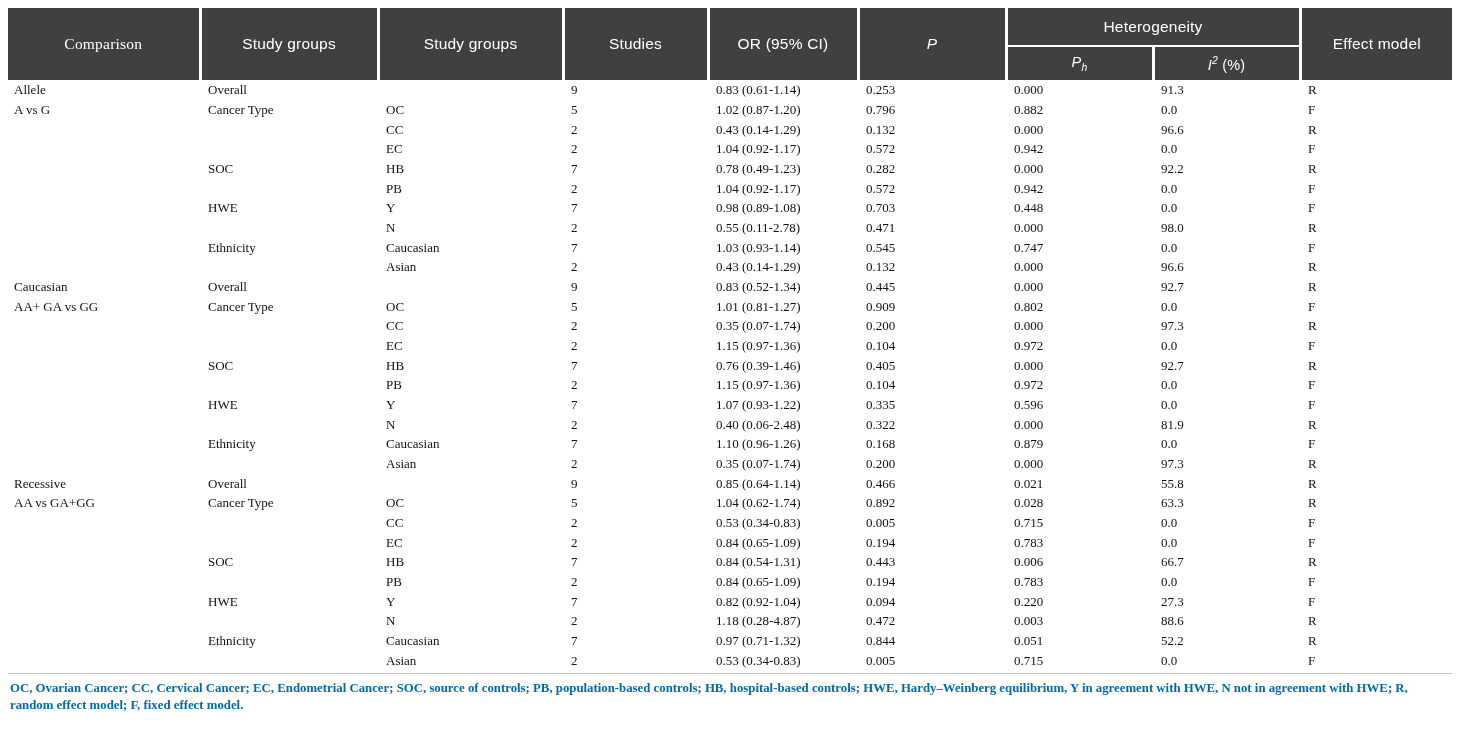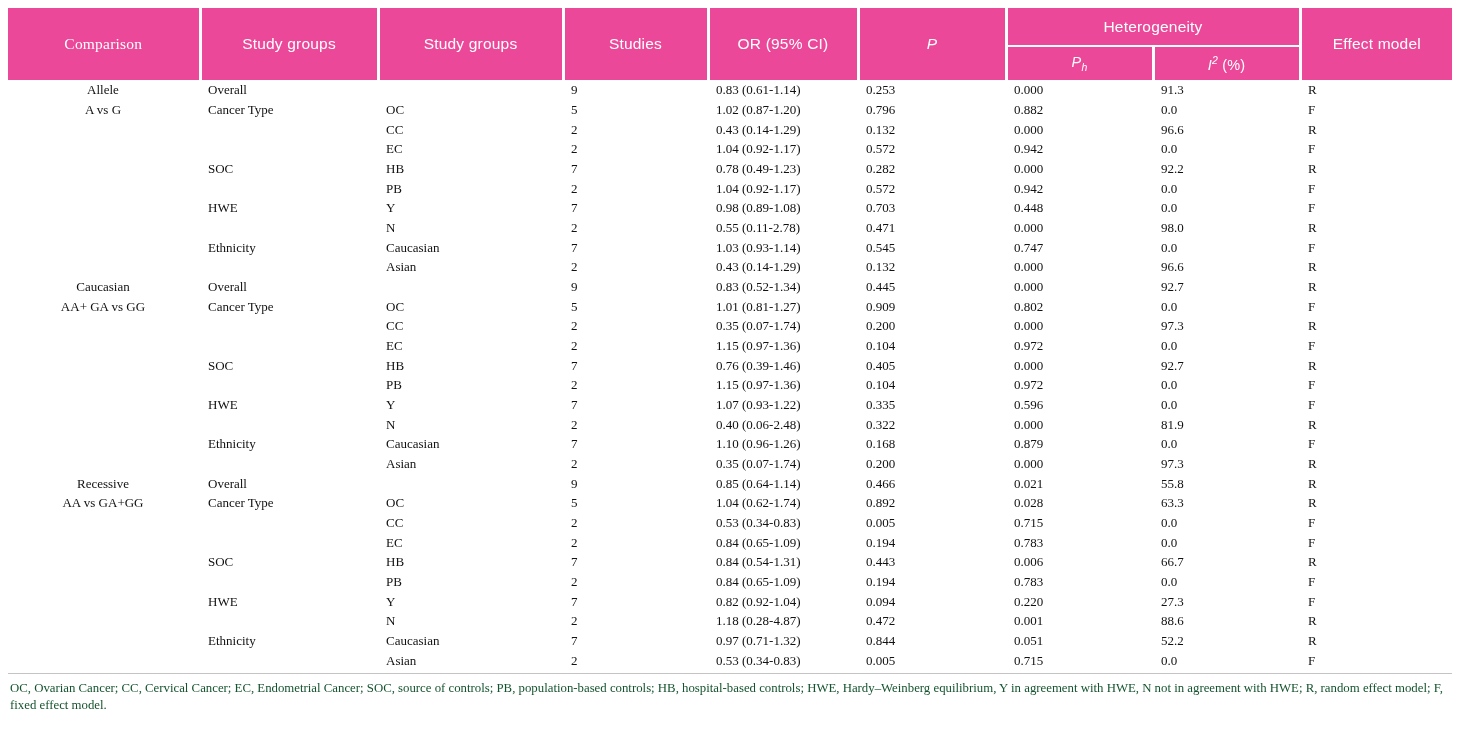--- a/index.html
+++ b/index.html
@@ -12,21 +12,21 @@
   .page { padding: 8px 8px 0 8px; }
 
   table {
     width: 100%;
     border-collapse: collapse;
     table-layout: fixed;
   }
 
   
   thead th {
-    background: #ec4899;
+    background: #404040;
     color: #ffffff;
     font-family: "Liberation Sans", sans-serif;
     font-weight: 400;
     font-size: 15.5px;
     text-align: center;
     vertical-align: middle;
     border-left: 3px solid #ffffff;
     letter-spacing: .2px;
   }
   thead tr.h1 { height: 38px; }
@@ -40,30 +40,31 @@
   
   tbody td {
     font-size: 13px;
     line-height: 15.3px;
     padding: 2.2px 8px;
     text-align: left;
     vertical-align: middle;
     white-space: nowrap;
     overflow: hidden;
   }
-  tbody td[data-name="cell-comparison"] { padding-left: 6px; text-align: center; }
+  tbody td[data-name="cell-comparison"] { padding-left: 6px; }
 
   
   .footnote {
     margin-top: 3px;
     border-top: 1px solid #c4c4c4;
     padding: 6px 2px 8px 2px;
     font-size: 12.8px;
     line-height: 17px;
-    color: #14532d;
+    color: #0369a1;
+    font-weight: bold;
   }
 </style>
 </head>
 <body>
 
 <div class="page" data-name="paper-table-page">
   <table data-name="meta-analysis-table">
     <colgroup>
       <col style="width:192px">
       <col style="width:178px">
@@ -389,21 +390,21 @@
           <td data-name="cell-i2">27.3</td>
           <td data-name="cell-effect-model">F</td>
         </tr>
         <tr data-name="table-row">
           <td data-name="cell-comparison"></td>
           <td data-name="cell-study-group"></td>
           <td data-name="cell-subgroup">N</td>
           <td data-name="cell-studies">2</td>
           <td data-name="cell-or-ci">1.18 (0.28-4.87)</td>
           <td data-name="cell-p-value">0.472</td>
-          <td data-name="cell-ph">0.001</td>
+          <td data-name="cell-ph">0.003</td>
           <td data-name="cell-i2">88.6</td>
           <td data-name="cell-effect-model">R</td>
         </tr>
         <tr data-name="table-row">
           <td data-name="cell-comparison"></td>
           <td data-name="cell-study-group">Ethnicity</td>
           <td data-name="cell-subgroup">Caucasian</td>
           <td data-name="cell-studies">7</td>
           <td data-name="cell-or-ci">0.97 (0.71-1.32)</td>
           <td data-name="cell-p-value">0.844</td>

